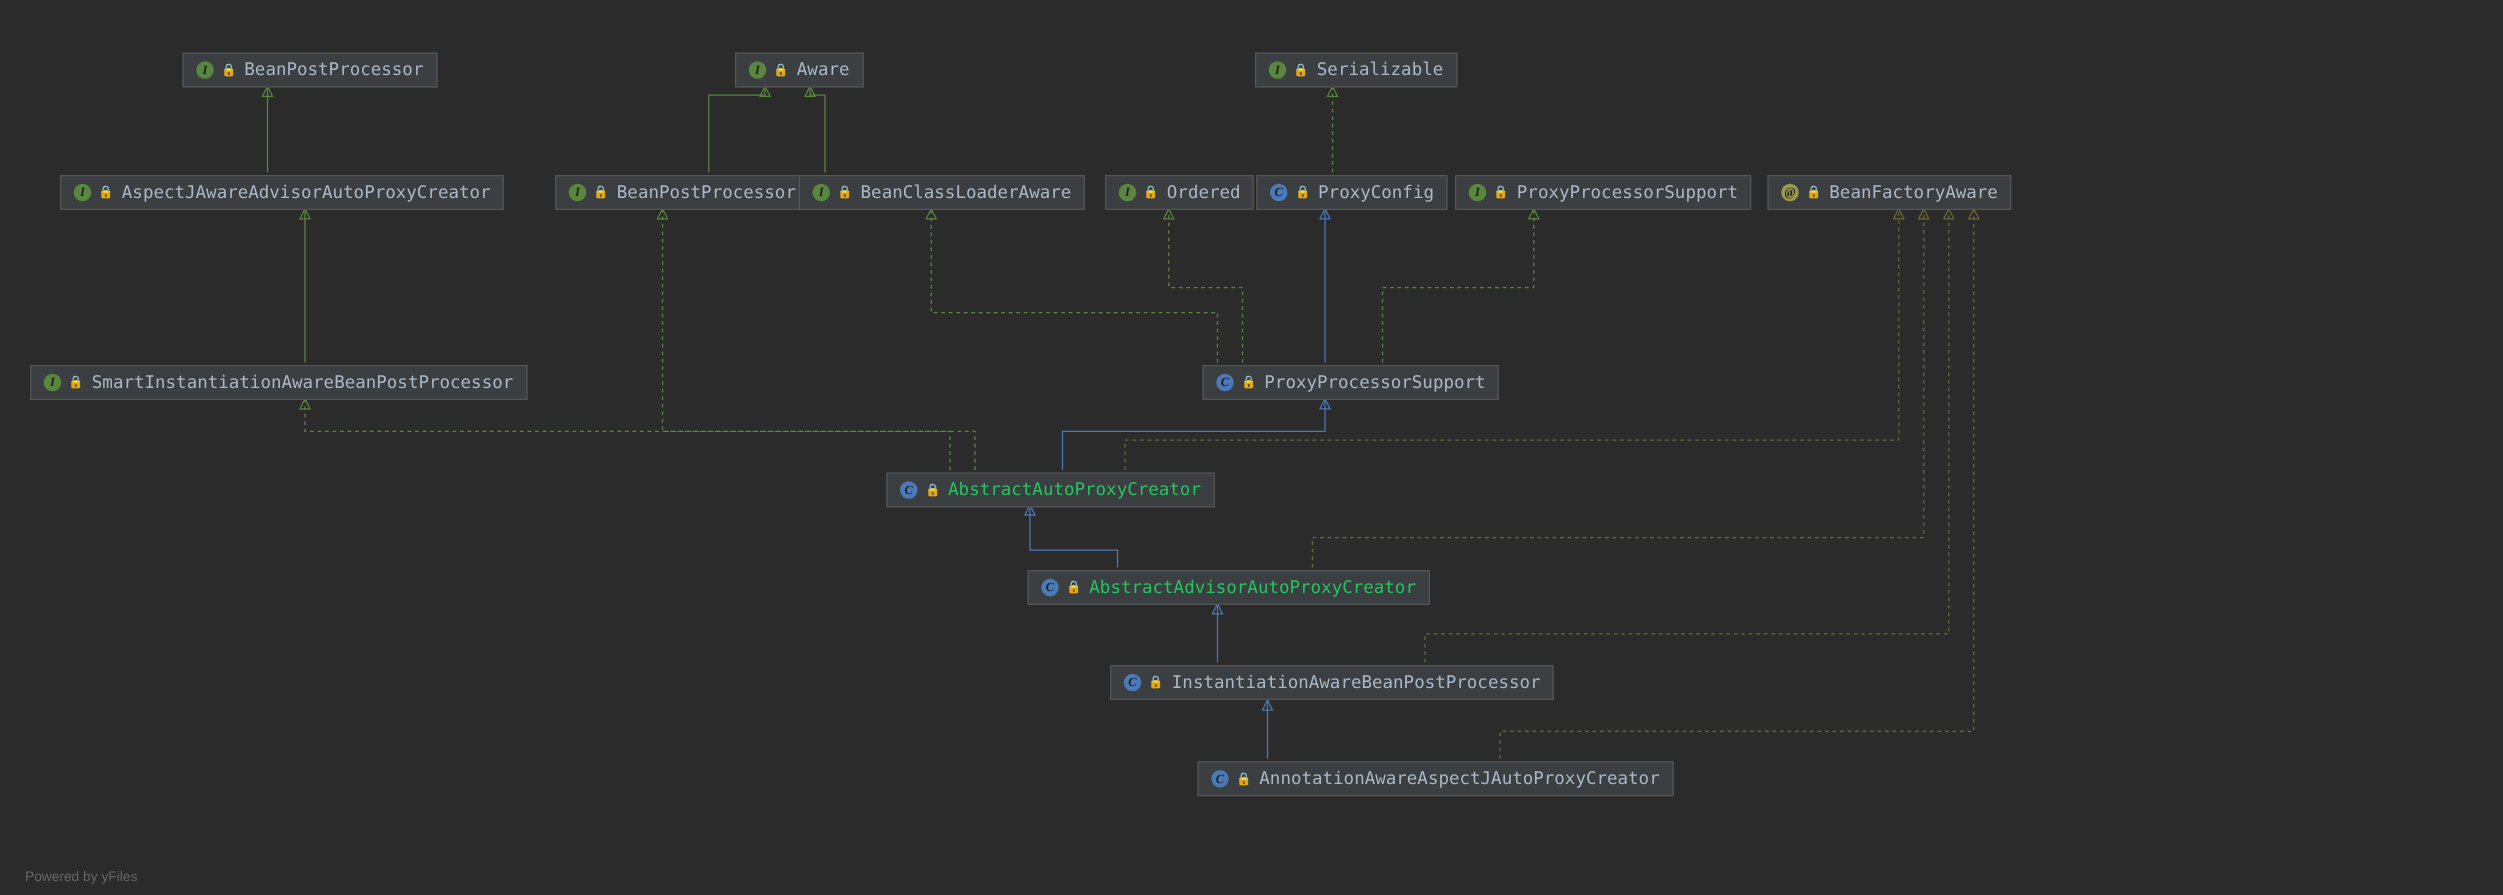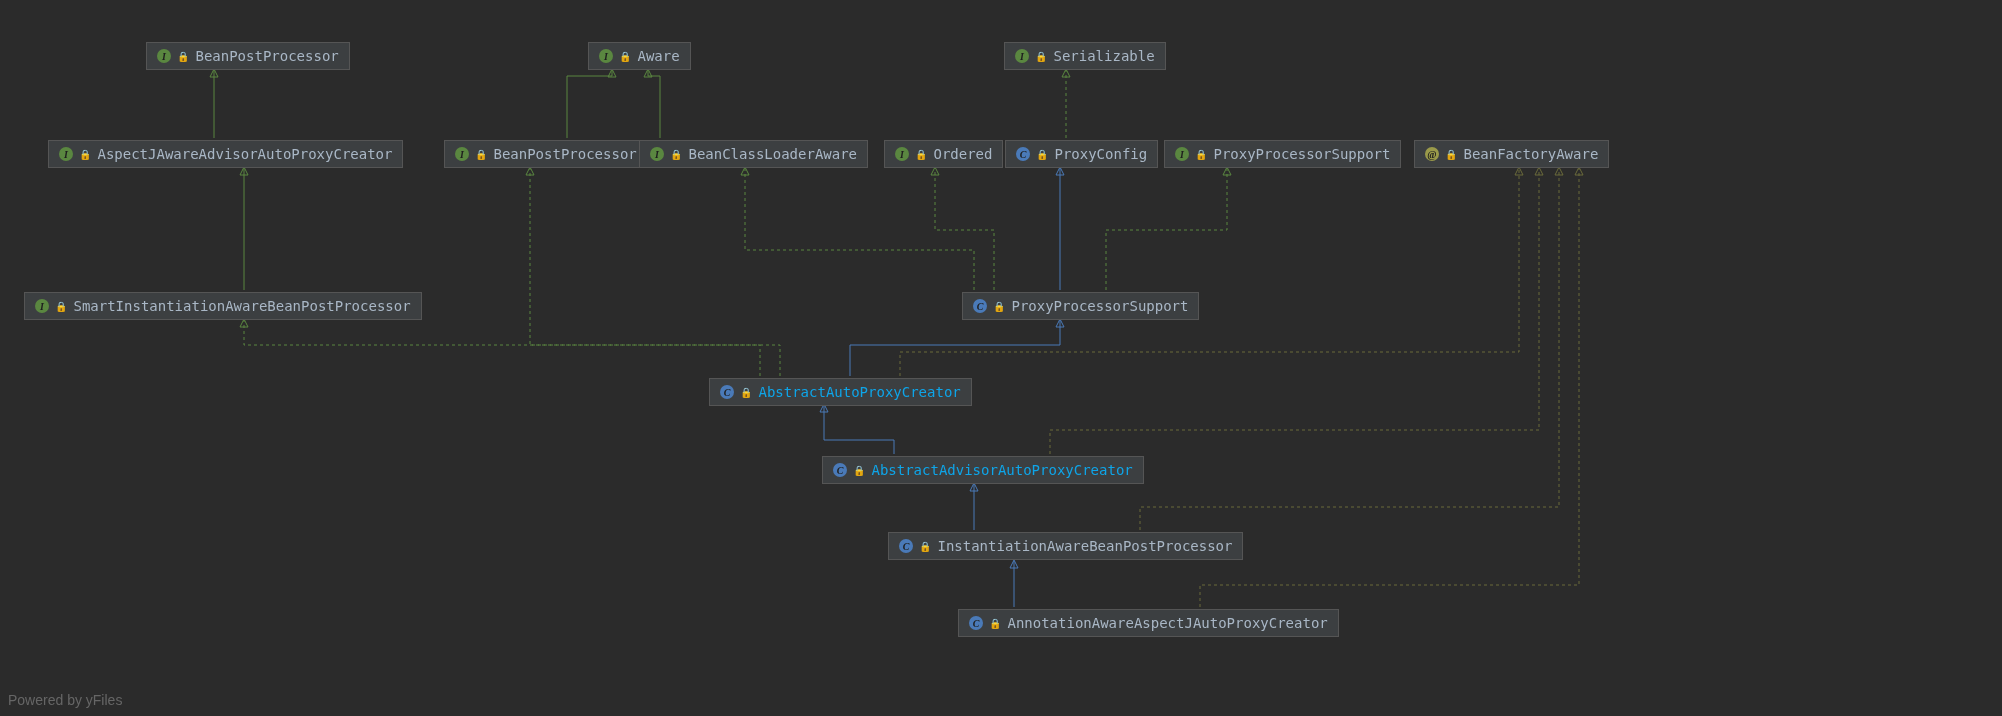--- a/index.html
+++ b/index.html
@@ -1,30 +1,30 @@
 <!DOCTYPE html>
 <html><head>
 <meta charset="utf-8">
 <style>
 *{margin:0;padding:0;box-sizing:border-box}
 body{background:#2b2b2b;font-family:Consolas,Monaco,monospace;font-size:14px;width:2002px;height:716px;position:relative;overflow:hidden}
 .node{position:absolute;background:#3c3f41;border:1px solid #555;color:#a9b7c6;padding:5px 10px;display:flex;align-items:center;gap:6px;white-space:nowrap}
-.node-i{color:#0ea5e9}
+.node-i{color:#22c55e}
 .icon{width:14px;height:14px;border-radius:50%;display:flex;align-items:center;justify-content:center;font-size:10px;font-weight:bold;font-style:italic;font-family:serif}
 .icon-i{background:#5a8740;color:#1e1e1e}
 .icon-c{background:#4a7ab8;color:#1e1e1e}
 .icon-ca{background:#4a7ab8;color:#1e1e1e;position:relative}
 .icon-a{background:#9a9a4a;color:#1e1e1e;font-style:normal;font-family:Consolas}
 .lock{color:#888;font-size:10px}
 svg{position:absolute;top:0;left:0;width:2002px;height:716px;pointer-events:none}
 .solid-blue{stroke:#4a7ab8;stroke-width:1;fill:none}
 .solid-green{stroke:#5a8740;stroke-width:1;fill:none}
 .dash-green{stroke:#5a8740;stroke-width:1;fill:none;stroke-dasharray:3,3}
 .dash-olive{stroke:#6a6a3a;stroke-width:1;fill:none;stroke-dasharray:3,3}
-.watermark{position:absolute;left:8px;bottom:8px;color:#666;font-size:14px;font-family:Arial}
+.watermark{position:absolute;left:20px;bottom:8px;color:#666;font-size:11px;font-family:Arial}
 </style>
 </head>
 <body>
 
 <svg>
 <defs>
 <marker id="ah-green" markerWidth="10" markerHeight="10" refX="8" refY="5" orient="auto">
         <path d="M1,1 L9,5 L1,9 Z" fill="none" stroke="#5a8740"></path>
       </marker>
 <marker id="ah-blue" markerWidth="10" markerHeight="10" refX="8" refY="5" orient="auto">

